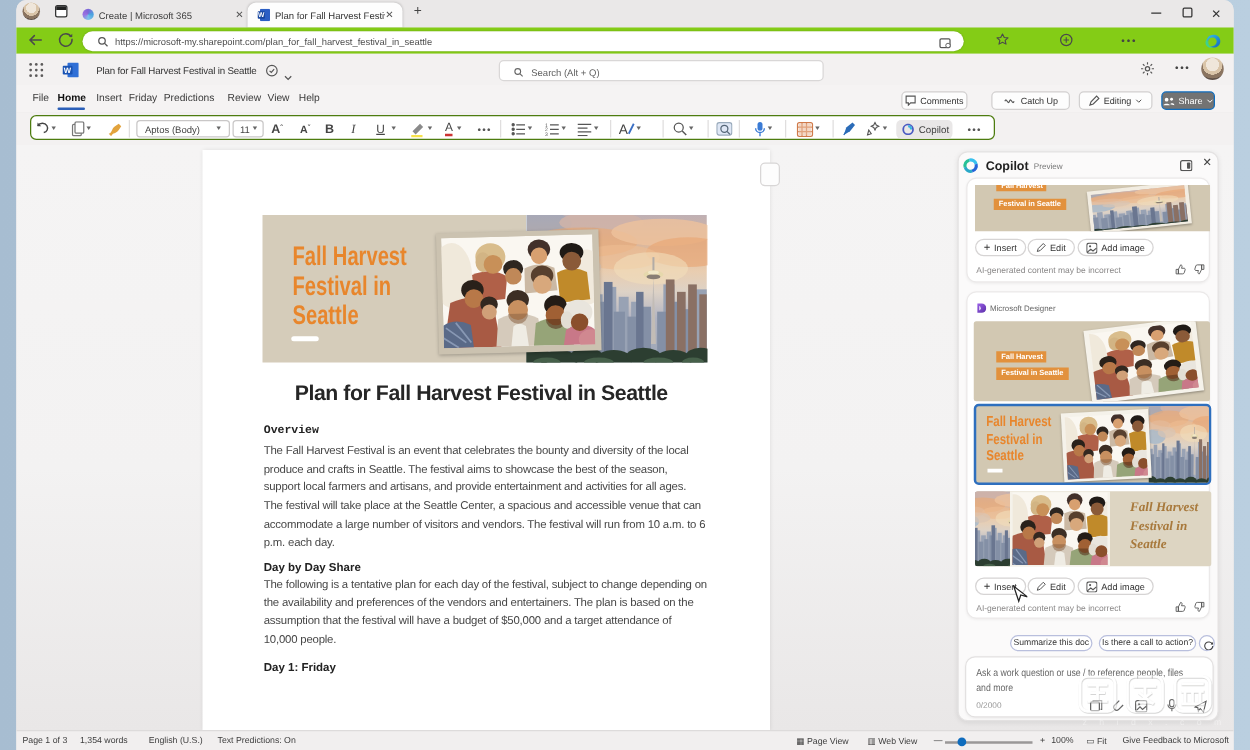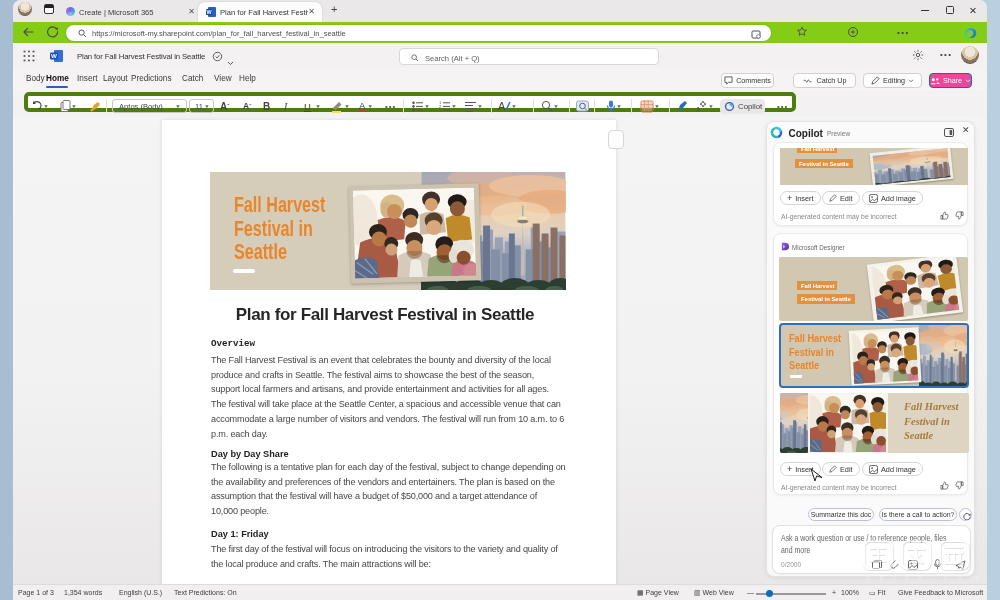--- a/index.html
+++ b/index.html
@@ -21,21 +21,21 @@
   #urlpill{position:absolute;left:53px;top:2.5px;width:705px;height:16.5px;background:#fff;border-radius:9px;box-shadow:0 0 1.5px rgba(0,0,0,.25);color:#4e4e4e;font-size:7.5px;}
   
   #wordhdr{position:absolute;left:0;top:43px;width:974px;height:25px;background:#f3f1f1;}
   #searchpill{position:absolute;left:386px;top:5px;width:260px;height:17px;background:#fff;border:1px solid #d9d7d7;border-radius:4px;color:#5f5f5f;font-size:7.6px;}
   
   #ribbon{position:absolute;left:0;top:68px;width:974px;height:22px;background:#f5f3f3;font-size:8.2px;color:#3b3b3b;}
   .rtab{position:absolute;top:6px;}
   .rbtn{position:absolute;top:5px;height:15px;border:1px solid #d2d0d0;border-radius:4px;background:#fdfdfd;font-size:7.2px;color:#333;display:flex;align-items:center;justify-content:center;gap:3px;white-space:nowrap;}
   
   #toolrow{position:absolute;left:0;top:90px;width:974px;height:26px;background:#f3f1f1;}
-  #toolbar{position:absolute;left:11px;top:2px;width:772px;height:20px;background:#fff;border:4px solid #4d7c0f;border-radius:5px;}
+  #toolbar{position:absolute;left:11px;top:2px;width:772px;height:20px;background:#fff;border:1px solid #4d7c0f;border-radius:5px;}
   .tico{position:absolute;top:0;height:20px;display:flex;align-items:center;color:#444;}
   .tdiv{position:absolute;top:3px;width:1px;height:14px;background:#e0dede;}
   .chev{font-size:6px;color:#666;transform:scaleY(.8);}
   
   #canvas{position:absolute;left:0;top:116px;width:974px;height:468px;background:linear-gradient(180deg,#f5f4f4 0%,#f3f2f2 55%,#e9e7e7 100%);}
   #page{position:absolute;left:149px;top:3.5px;width:454px;height:465px;background:#fff;box-shadow:0 0 4px rgba(0,0,0,.12);}
   
   #statusbar{position:absolute;left:0;top:584px;width:974px;height:16px;background:#f1efef;border-top:1px solid #dddbdb;font-size:7px;color:#3d3d3d;}
   .sbitem{position:absolute;top:4px;white-space:nowrap;}
   
@@ -152,41 +152,41 @@
     </div>
     <svg class="abs" style="left:899px;top:6px;" width="12" height="12" viewBox="0 0 12 12">
           <circle cx="6" cy="6" r="1.7" stroke="#555" fill="none"></circle>
           <path d="M6 .8v1.8M6 9.4v1.8M.8 6h1.8M9.4 6h1.8M2.3 2.3l1.3 1.3M8.4 8.4l1.3 1.3M9.7 2.3 8.4 3.6M3.6 8.4 2.3 9.7" stroke="#555" stroke-width=".9"></path>
         </svg>
     <div class="abs" style="left:927px;top:7px;letter-spacing:1.3px;color:#444;font-size:8px;">•••</div>
     <div class="avatar abs" style="left:948px;top:3px;width:18px;height:18px;"></div>
   </div>
 
   <div id="ribbon">
-    <span class="rtab" style="left:13px;">Body</span>
+    <span class="rtab" style="left:13px;">File</span>
     <span class="rtab" style="left:33px;font-weight:bold;color:#111;">Home</span>
     <div class="abs" style="left:33px;top:18px;width:22px;height:2.4px;background:#2b5fb8;border-radius:2px;"></div>
     <span class="rtab" style="left:64px;">Insert</span>
-    <span class="rtab" style="left:90px;">Layout</span>
+    <span class="rtab" style="left:90px;">Friday</span>
     <span class="rtab" style="left:118px;">Predictions</span>
-    <span class="rtab" style="left:169px;">Catch</span>
+    <span class="rtab" style="left:169px;">Review</span>
     <span class="rtab" style="left:201px;">View</span>
     <span class="rtab" style="left:226px;">Help</span>
     <div class="rbtn" style="left:708px;width:53px;"><svg width="9" height="9" viewBox="0 0 10 10">
             <path d="M1 1h8v6H5L3 9V7H1z" stroke="#555" fill="none"></path>
           </svg>Comments</div>
     <div class="rbtn" style="left:780px;width:63px;"><svg width="11" height="8" viewBox="0 0 12 8">
             <path d="M1 4c1.5-4 2.5 4 4 0s2.5 4 4 0" stroke="#555" fill="none" stroke-width="1"></path>
           </svg>Catch Up</div>
     <div class="rbtn" style="left:850px;width:59px;"><svg width="9" height="9" viewBox="0 0 10 10">
             <path d="M1 9l1-3 5-5 2 2-5 5z" stroke="#555" fill="none"></path>
           </svg>Editing <svg width="6" height="4" viewBox="0 0 7 5">
             <path d="M1 1l2.5 2.5L6 1" stroke="#555" fill="none"></path>
           </svg></div>
-    <div class="rbtn" style="left:916px;width:43px;background:#ec4899;border-color:#0f6cbd;color:#fff;"><svg width="10" height="8" viewBox="0 0 12 9">
+    <div class="rbtn" style="left:916px;width:43px;background:#737373;border-color:#0f6cbd;color:#fff;"><svg width="10" height="8" viewBox="0 0 12 9">
             <circle cx="4" cy="3" r="1.8" fill="#fff"></circle>
             <path d="M1 8.5c0-2 6-2 6 0" fill="#fff"></path>
             <circle cx="8.8" cy="2.6" r="1.4" fill="#fff"></circle>
             <path d="M7.5 7.5c.4-1.6 4-1.5 4 .8" fill="#fff"></path>
           </svg>Share <svg width="6" height="4" viewBox="0 0 7 5">
             <path d="M1 1l2.5 2.5L6 1" stroke="#fff" fill="none"></path>
           </svg></div>
   </div>
 
   <div id="toolrow">
@@ -479,21 +479,20 @@
               <use href="#people"></use>
             </svg>
       </div>
 
       <div class="abs" style="left:0;top:185px;width:446px;text-align:center;font-weight:bold;font-size:17px;letter-spacing:-0.35px;color:#262626;">Plan for Fall Harvest Festival in Seattle</div>
       <div class="doch" style="top:219.5px;font-family:Liberation Mono, monospace;">Overview</div>
       <div class="docp" style="top:233.5px;">The Fall Harvest Festival is an event that celebrates the bounty and diversity of the local<br>produce and crafts in Seattle. The festival aims to showcase the best of the season,<br>support local farmers and artisans, and provide entertainment and activities for all ages.<br>The festival will take place at the Seattle Center, a spacious and accessible venue that can<br>accommodate a large number of visitors and vendors. The festival will run from 10 a.m. to 6<br>p.m. each day.</div>
       <div class="doch" style="top:329px;">Day by Day Share</div>
       <div class="docp" style="top:340.5px;">The following is a tentative plan for each day of the festival, subject to change depending on<br>the availability and preferences of the vendors and entertainers. The plan is based on the<br>assumption that the festival will have a budget of $50,000 and a target attendance of<br>10,000 people.</div>
       <div class="doch" style="top:409px;">Day 1: Friday</div>
-      <div class="docp" style="top:422.8px;">The first day of the festival will focus on introducing the visitors to the variety and quality of<br>the local produce and crafts. The main attractions will be:</div>
     </div>
     <div class="abs" style="left:595px;top:14px;width:16px;height:19px;background:#fdfdfd;border:1px solid #d8d6d6;border-radius:4px;"></div>
 
     <div id="panel">
 
       <svg class="abs" style="left:3px;top:4px;" width="13" height="13" viewBox="0 0 24 24">
             <defs>
               <linearGradient id="cp1" x1="0" y1="0" x2="1" y2="1">
                 <stop offset="0" stop-color="#35c3f0"></stop>
                 <stop offset=".5" stop-color="#2b7de0"></stop>

